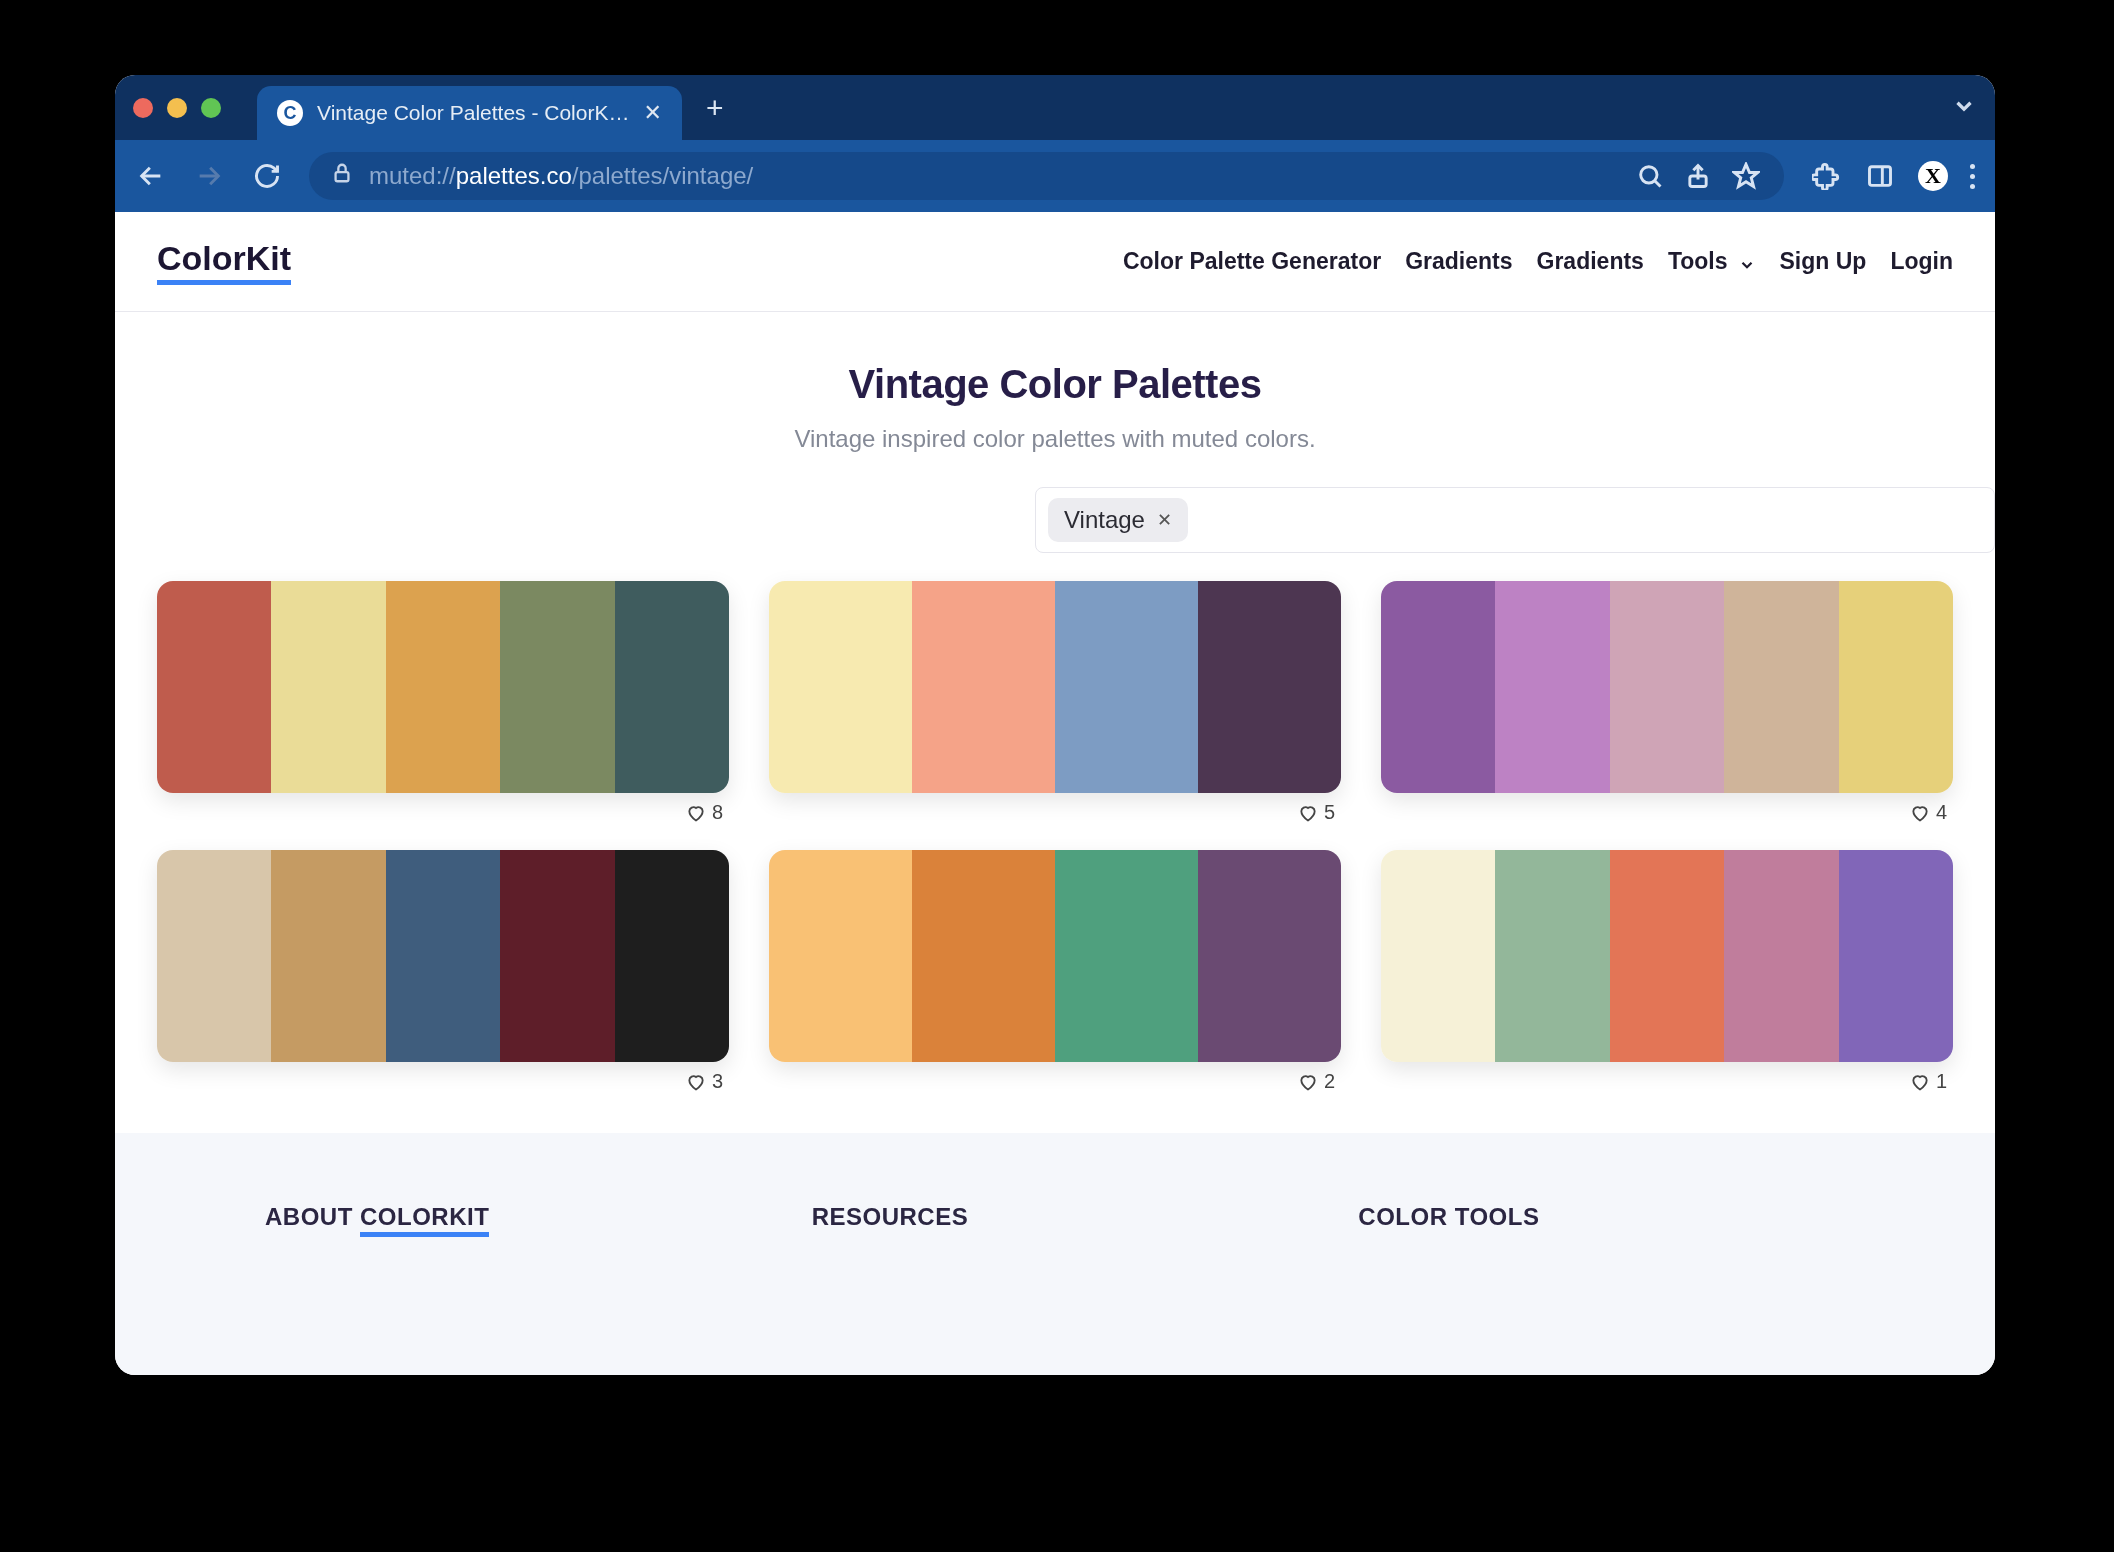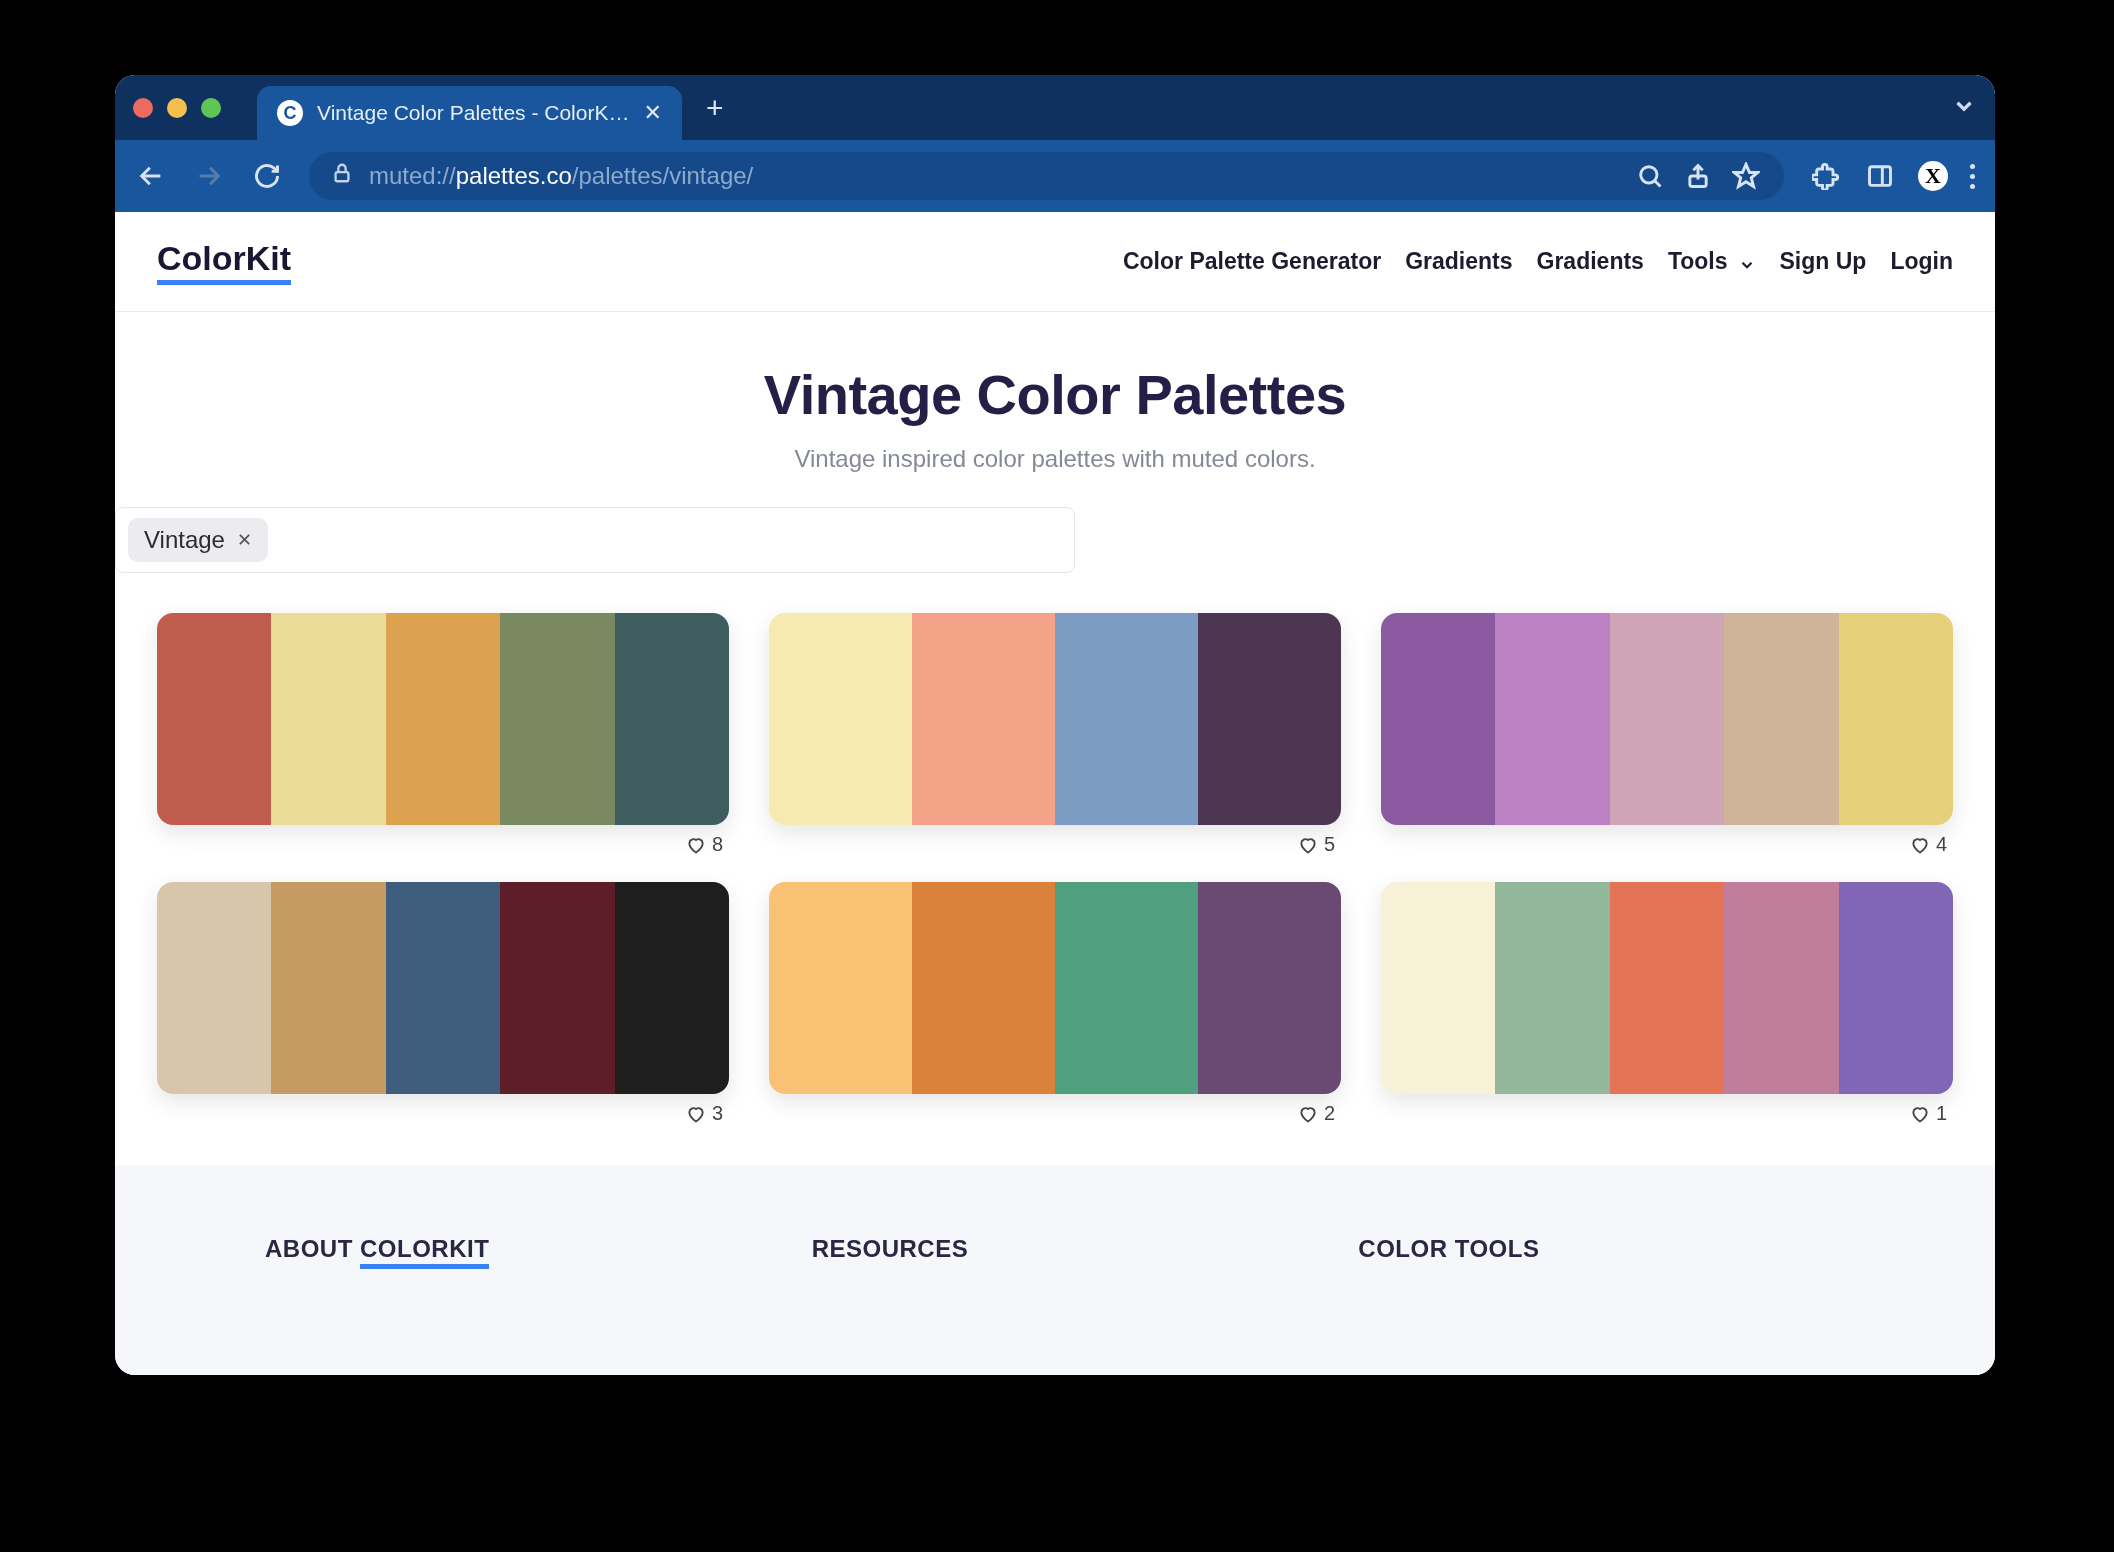--- a/index.html
+++ b/index.html
@@ -111,24 +111,24 @@
   }
   .logo {
     font-size: 34px; font-weight: 800; color:#1c1633;
     border-bottom: 5px solid #3b82f6; padding-bottom:2px;
   }
   .nav-links { margin-left:auto; display:flex; gap:24px; align-items:center; }
   .nav-links a { color:#1e1b2e; font-size:23px; font-weight:600; text-decoration:none; display:flex; align-items:center; gap:10px; }
   .chev { width:18px; height:18px; }
   
   .hero { text-align:center; padding: 50px 0 34px; }
-  .hero h1 { font-size:56px; font-weight:800; color:#271e48; letter-spacing:-0.5px; }
+  .hero h1 { font-size:40px; font-weight:800; color:#271e48; letter-spacing:-0.5px; }
   .hero p { margin-top:18px; font-size:24px; color:#848996; }
   
-  .filter-wrap { display:flex; justify-content:flex-start; margin-bottom:40px; }
+  .filter-wrap { display:flex; justify-content:flex-end; margin-bottom:28px; }
   .filter {
     width: 960px; border:1px solid #e5e5ec; border-radius:8px;
     padding: 10px 12px; display:flex; gap:10px; align-items:center;
   }
   .chip {
     background:#ececf0; border-radius:10px; padding:8px 16px;
     font-size:24px; color:#2b2b33; display:flex; align-items:center; gap:12px;
   }
   .chip .x { font-size:18px; color:#555; }
   

